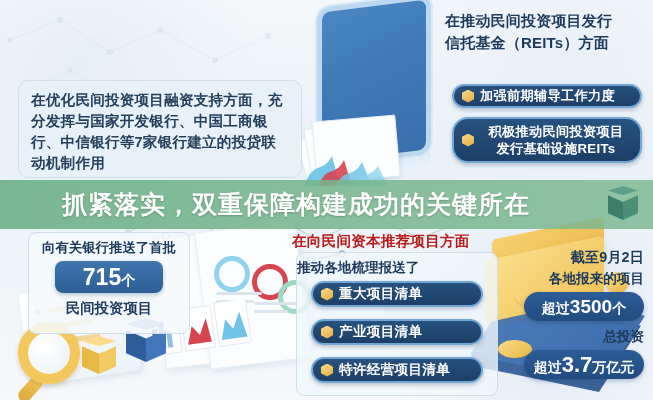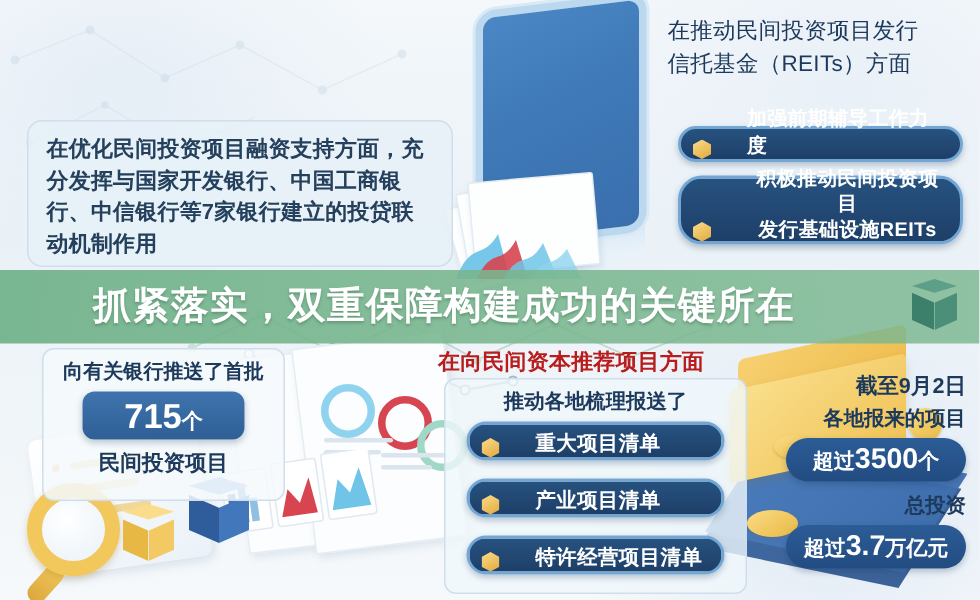--- a/index.html
+++ b/index.html
@@ -83,23 +83,23 @@
 
   
   .panel{position:absolute;border-radius:10px;}
 
   .p-left{left:18px;top:80px;width:282px;height:96px;
      background:rgba(231,240,248,.82);border:1px solid #cfdeeb;}
   .p-left .txt{padding:9px 12px 0 12px;color:#24405c;font-weight:700;
      font-size:14.6px;line-height:21px;letter-spacing:.2px;}
 
   .p-right-head{position:absolute;left:445px;top:10px;width:200px;
-     color:#1d3a5c;font-weight:400;font-size:15px;line-height:22px;letter-spacing:.2px;}
-
-  .pill{position:relative;display:flex;align-items:flex-end;gap:24px;
+     color:#1d3a5c;font-weight:700;font-size:15px;line-height:22px;letter-spacing:.2px;}
+
+  .pill{position:relative;display:flex;align-items:center;gap:6px;
      background:linear-gradient(180deg,#27527f,#1d3f68);
      border:2px solid #72a6d4;border-radius:16px;color:#fff;
      font-weight:800;letter-spacing:.3px;
      box-shadow:0 2px 4px rgba(25,55,90,.28);}
   .pill .hex{flex:0 0 auto;width:12px;height:13px;
      background:linear-gradient(150deg,#fbdc8a,#e2a93c);
      clip-path:polygon(50% 0,100% 25%,100% 75%,50% 100%,0 75%,0 25%);}
 
   .p-r1{position:absolute;left:452px;top:84px;width:190px;height:24px;
      padding:0 8px;font-size:13.2px;box-sizing:border-box;}
@@ -125,41 +125,41 @@
      box-shadow:0 2px 4px rgba(25,55,90,.25);}
   .p-bl .num .u{font-size:14px;font-weight:800;}
   .p-bl .l2{position:absolute;left:0;top:66px;width:160px;text-align:center;
      color:#1d3a5c;font-weight:800;font-size:14.4px;}
 
   
   .bm-head{position:absolute;left:292px;top:232px;color:#b91c1c;
      font-weight:800;font-size:14.6px;letter-spacing:.2px;}
   .p-bm{position:absolute;left:296px;top:252px;width:200px;height:142px;
      background:rgba(240,247,251,.80);border:1px solid #cfdeeb;border-radius:8px;}
-  .p-bm .sub{position:absolute;left:0;top:6px;width:200px;text-align:center;
+  .p-bm .sub{position:absolute;left:0;top:6px;width:200px;
      color:#1d3a5c;font-weight:800;font-size:13.6px;}
   .p-bm .row{position:absolute;left:14px;width:172px;height:26px;
      padding:0 8px;box-sizing:border-box;font-size:13.6px;justify-content:flex-start;}
   .p-bm .r1{top:28px;} .p-bm .r2{top:66px;} .p-bm .r3{top:104px;}
 
   
   .p-br{position:absolute;left:518px;top:248px;width:128px;height:146px;}
   .p-br .d{position:absolute;right:2px;top:0;color:#1d3a5c;font-weight:800;font-size:14.4px;}
   .p-br .c1{position:absolute;right:2px;top:22px;color:#1d3a5c;font-weight:800;font-size:13.6px;}
   .p-br .b1{position:absolute;left:6px;top:44px;width:120px;height:29px;
      background:linear-gradient(180deg,#2c5c96,#224c81);border-radius:15px;color:#fff;
      font-weight:800;font-size:14px;line-height:29px;text-align:center;
      box-shadow:0 2px 4px rgba(25,55,90,.28);}
   .p-br .b1 .big{font-size:19px;}
   .p-br .c2{position:absolute;right:2px;top:80px;color:#1d3a5c;font-weight:800;font-size:13.6px;}
   .p-br .b2{position:absolute;left:6px;top:102px;width:120px;height:29px;
      background:linear-gradient(180deg,#2c5c96,#224c81);border-radius:15px;color:#fff;
      font-weight:800;font-size:14px;line-height:29px;text-align:center;
      box-shadow:0 2px 4px rgba(25,55,90,.28);}
-  .p-br .b2 .big{font-size:19px;}
+  .p-br .b2 .big{font-size:22px;}
 </style>
 </head>
 <body>
 
 <div id="stage">
 
   <div class="bg-base"></div>
   <div class="bg-tl"></div>
   <div class="bg-tr"></div>
   <div class="bg-br"></div>

